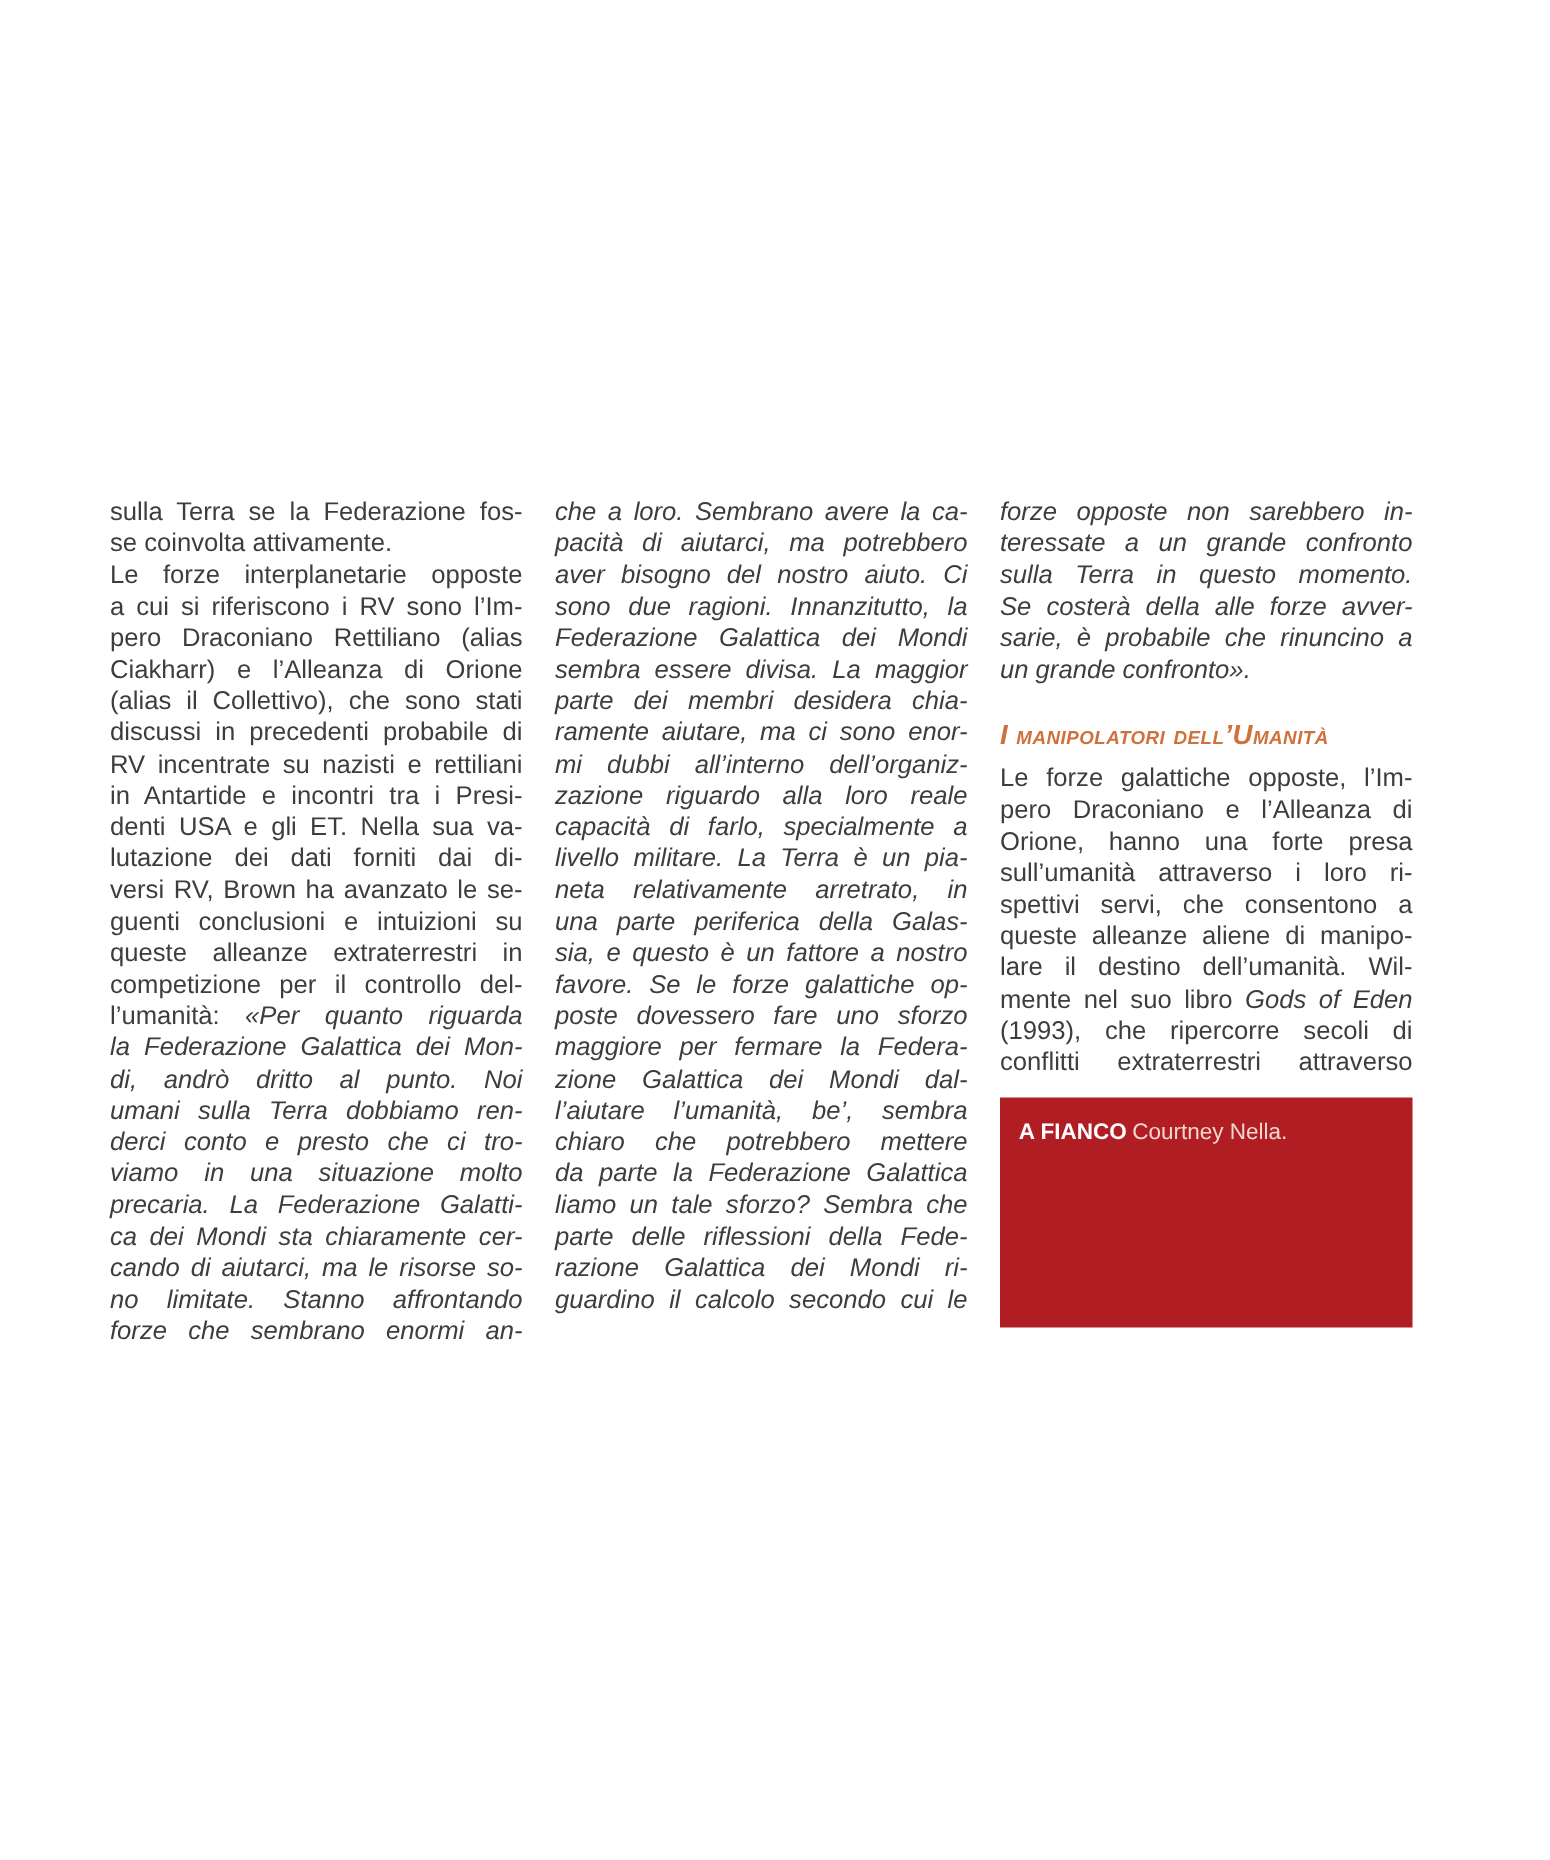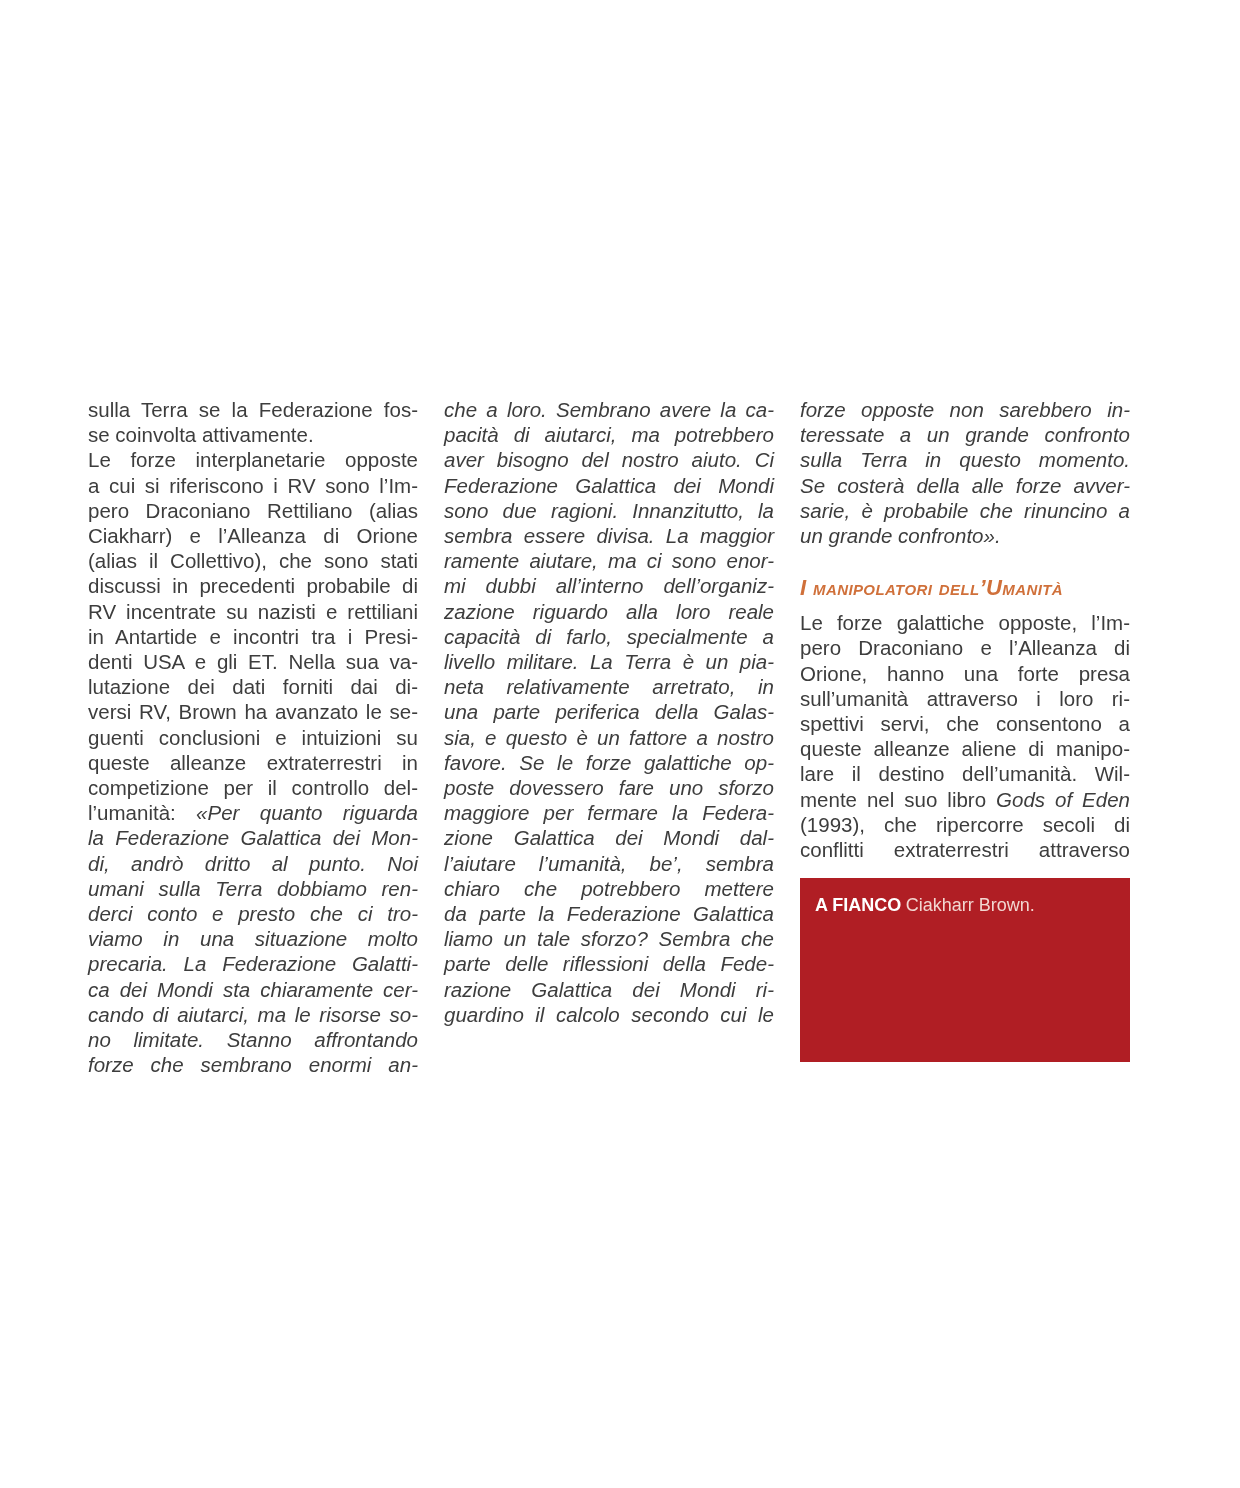--- a/index.html
+++ b/index.html
@@ -90,23 +90,24 @@
       <div class="line"><span class="it">ca dei Mondi sta chiaramente cer-</span></div>
       <div class="line"><span class="it">cando di aiutarci, ma le risorse so-</span></div>
       <div class="line"><span class="it">no limitate. Stanno affrontando</span></div>
       <div class="line"><span class="it">forze che sembrano enormi an-</span></div>
     </div>
 
   <div class="col" id="col2">
       <div class="line"><span class="it">che a loro. Sembrano avere la ca-</span></div>
       <div class="line"><span class="it">pacità di aiutarci, ma potrebbero</span></div>
       <div class="line"><span class="it">aver bisogno del nostro aiuto. Ci</span></div>
+      <div class="line"><span class="it">sono due ragioni. Innanzitutto, la</span></div>
       <div class="line"><span class="it">Federazione Galattica dei Mondi</span></div>
-      <div class="line"><span class="it">sono due ragioni. Innanzitutto, la</span></div>
       <div class="line"><span class="it">sembra essere divisa. La maggior</span></div>
+      <div class="line"><span class="it">parte dei membri desidera chia-</span></div>
       <div class="line"><span class="it">ramente aiutare, ma ci sono enor-</span></div>
       <div class="line"><span class="it">mi dubbi all’interno dell’organiz-</span></div>
       <div class="line"><span class="it">zazione riguardo alla loro reale</span></div>
       <div class="line"><span class="it">capacità di farlo, specialmente a</span></div>
       <div class="line"><span class="it">livello militare. La Terra è un pia-</span></div>
       <div class="line"><span class="it">neta relativamente arretrato, in</span></div>
       <div class="line"><span class="it">una parte periferica della Galas-</span></div>
       <div class="line"><span class="it">sia, e questo è un fattore a nostro</span></div>
       <div class="line"><span class="it">favore. Se le forze galattiche op-</span></div>
       <div class="line"><span class="it">poste dovessero fare uno sforzo</span></div>
@@ -141,16 +142,16 @@
         <div class="line"><span class="rg">spettivi servi, che consentono a</span></div>
         <div class="line"><span class="rg">queste alleanze aliene di manipo-</span></div>
         <div class="line"><span class="rg">lare il destino dell’umanità. Wil-</span></div>
         <div class="line"><span class="rg">mente nel suo libro </span><span class="it">Gods of Eden</span></div>
         <div class="line"><span class="rg">(1993), che ripercorre secoli di</span></div>
         <div class="line"><span class="rg">conflitti extraterrestri attraverso</span></div>
       </div>
 
     <div class="caption-box">
       <span class="caption-label">A FIANCO</span> 
-      <span class="caption-text">Ciakharr Brown.</span>
+      <span class="caption-text">Courtney Nella.</span>
     </div>
   </div>
 </div>
 
 </body></html>

